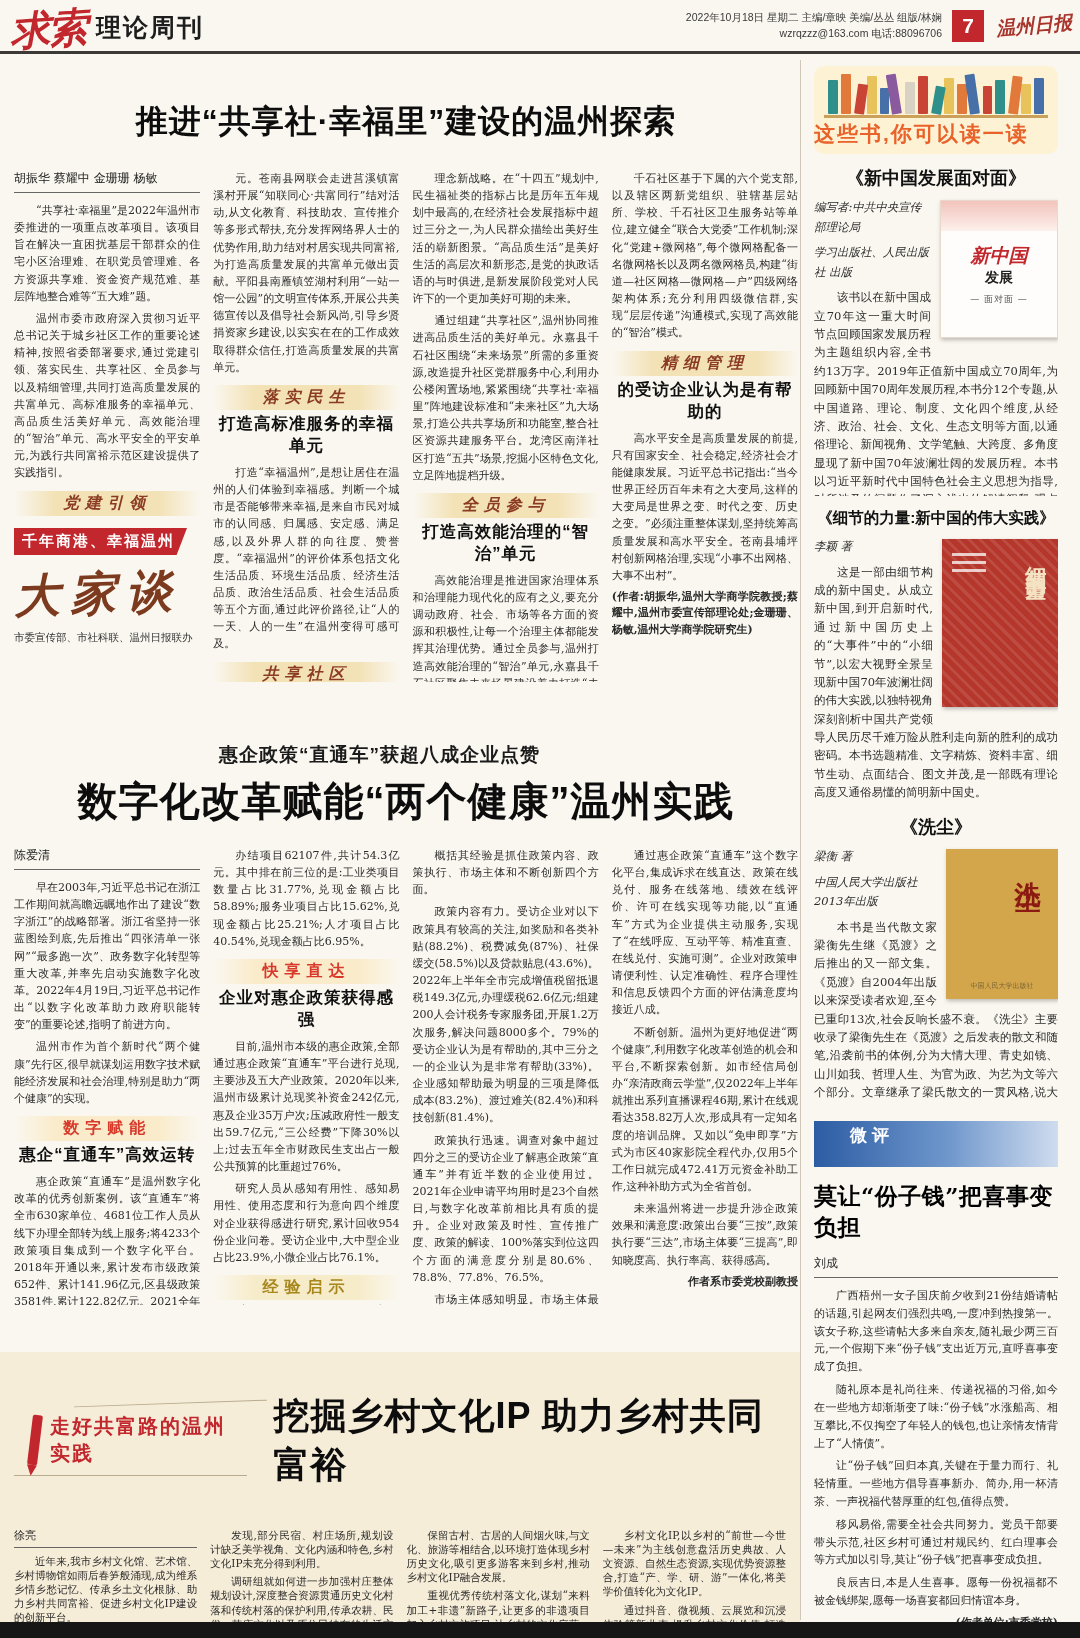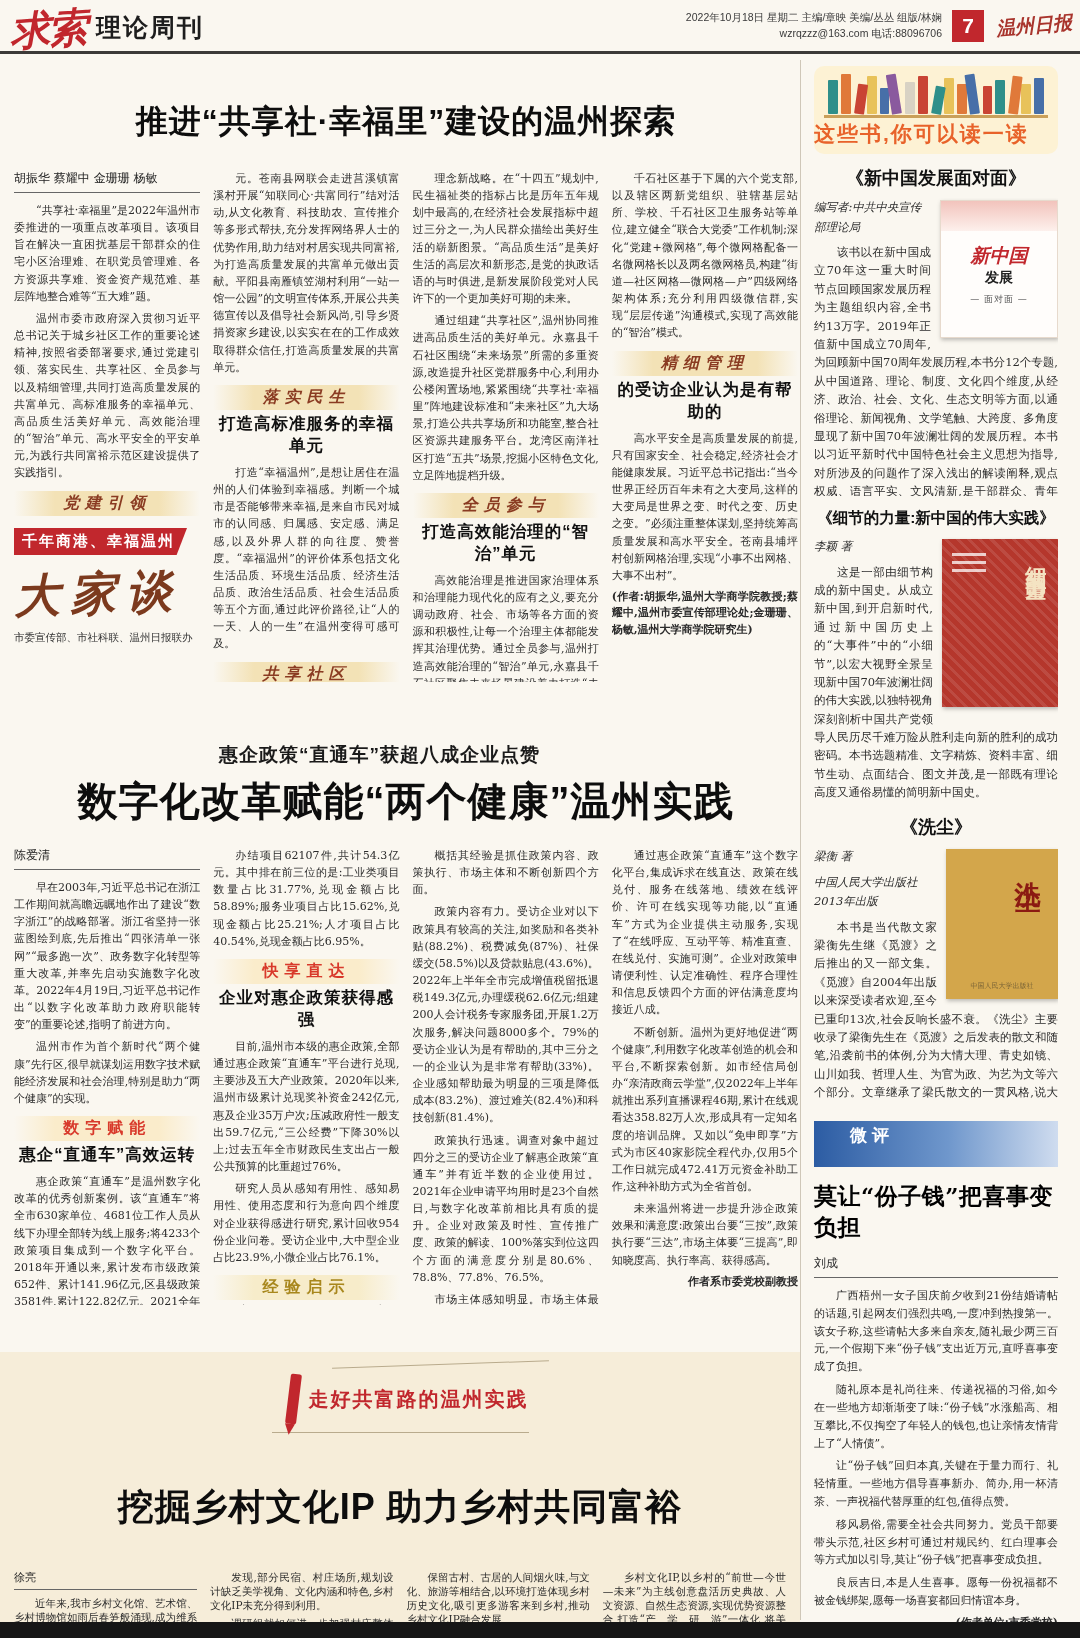--- a/index.html
+++ b/index.html
@@ -52,21 +52,21 @@
   
   #a2{position:absolute;left:14px;top:742px;width:784px;}
   .a2-kicker{font-family:"Liberation Sans",sans-serif;font-weight:bold;font-size:19px;color:#1a1a1a;
              margin:0 0 6px 205px;letter-spacing:1px;}
   .a2-headline{font-family:"Liberation Sans",sans-serif;font-weight:900;font-size:40px;color:#0d0d0d;
                text-align:center;letter-spacing:1px;margin:0 0 18px;}
   .cols-a2{height:458px;}
   
   #a3{position:absolute;left:0;top:1352px;width:800px;height:270px;background:#f6edd9;
       box-sizing:border-box;padding:16px 14px 0;}
-  .a3-top{display:flex;align-items:center;gap:26px;margin-bottom:14px;flex-direction:column;}
+  .a3-top{display:flex;align-items:center;gap:26px;margin-bottom:14px;}
   .a3-label{display:flex;align-items:center;gap:10px;position:relative;padding:6px 0 8px;
             border-bottom:1px solid #b9ab8d;}
   .a3-label::before{content:"";position:absolute;top:-4px;left:60px;right:-20px;height:1px;
             background:#b9ab8d;transform:rotate(-2deg);}
   .pen{width:11px;height:50px;background:#c1272d;border-radius:2px;position:relative;
        transform:rotate(7deg);margin-left:16px;}
   .pen::after{content:"";position:absolute;bottom:-11px;left:0;border-left:5.5px solid transparent;
        border-right:5.5px solid transparent;border-top:11px solid #c1272d;}
   .a3-label-text{font-family:"Liberation Sans",sans-serif;font-weight:bold;font-size:20px;color:#c1272d;
        letter-spacing:2px;}
@@ -288,20 +288,21 @@
 
     <div class="book-title">《新中国发展面对面》</div>
     <div class="book-sec b1">
       <div class="cover cover1">
         <div class="mtn"></div>
         <div class="c1a">新中国</div>
         <div class="c1b">发展</div>
         <div class="c1c">— 面对面 —</div>
       </div>
       <p class="bmeta">编写者:中共中央宣传部理论局</p>
+      <p class="bmeta">学习出版社、人民出版社 出版</p>
       <p class="bbody">该书以在新中国成立70年这一重大时间节点回顾国家发展历程为主题组织内容,全书约13万字。2019年正值新中国成立70周年,为回顾新中国70周年发展历程,本书分12个专题,从中国道路、理论、制度、文化四个维度,从经济、政治、社会、文化、生态文明等方面,以通俗理论、新闻视角、文学笔触、大跨度、多角度显现了新中国70年波澜壮阔的发展历程。本书以习近平新时代中国特色社会主义思想为指导,对所涉及的问题作了深入浅出的解读阐释,观点权威、语言平实、文风清新,是干部群众、青年学生进行理论学习和开展形势政策教育的重要辅导读物。</p>
     </div>
 
     <div class="book-title small">《细节的力量:新中国的伟大实践》</div>
     <div class="book-sec b2">
       <div class="cover cover2">
         <div class="bars">
             <div></div>
             <div></div>
             <div></div>

